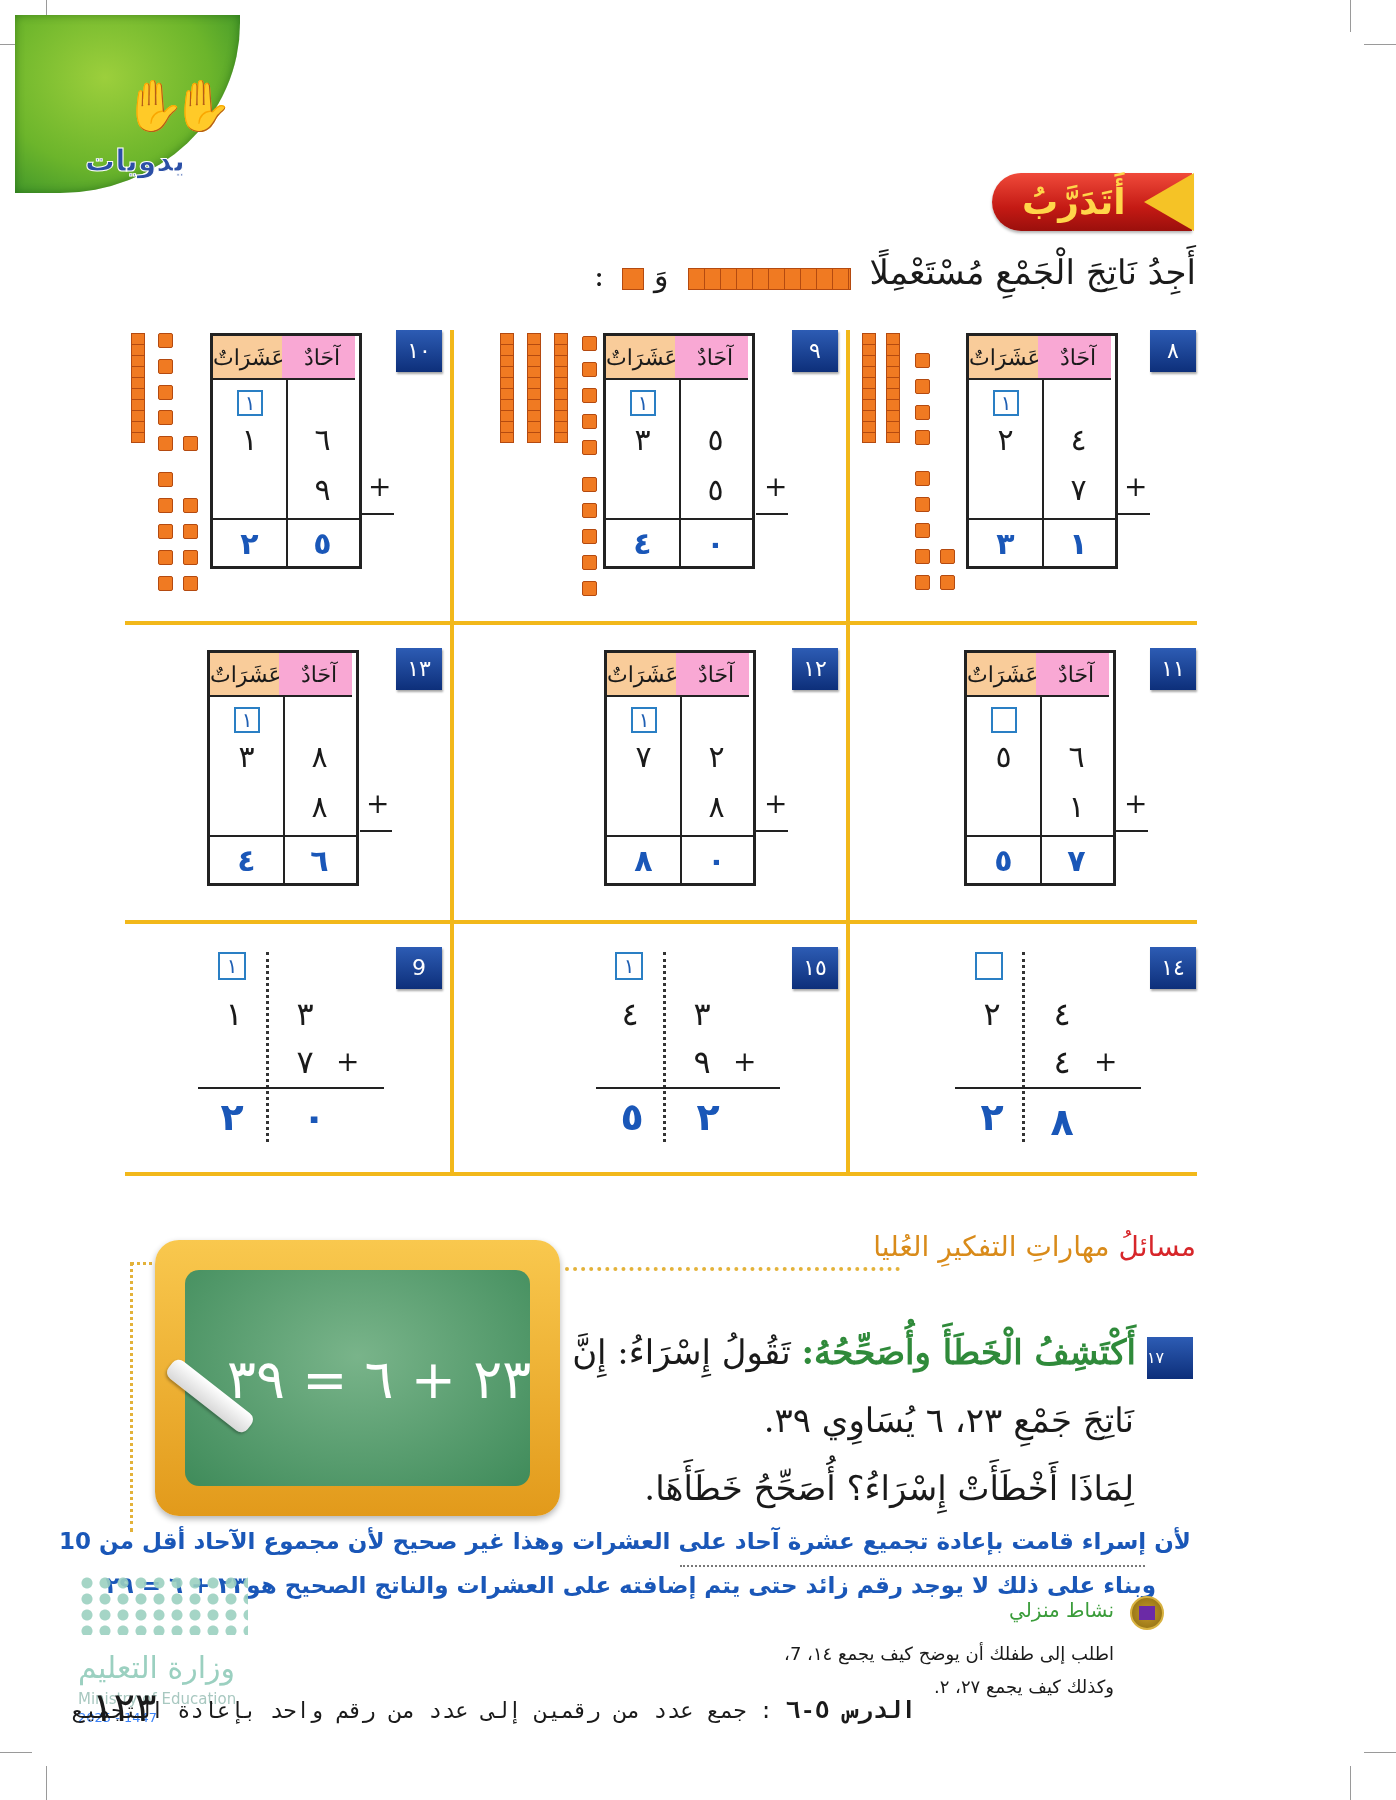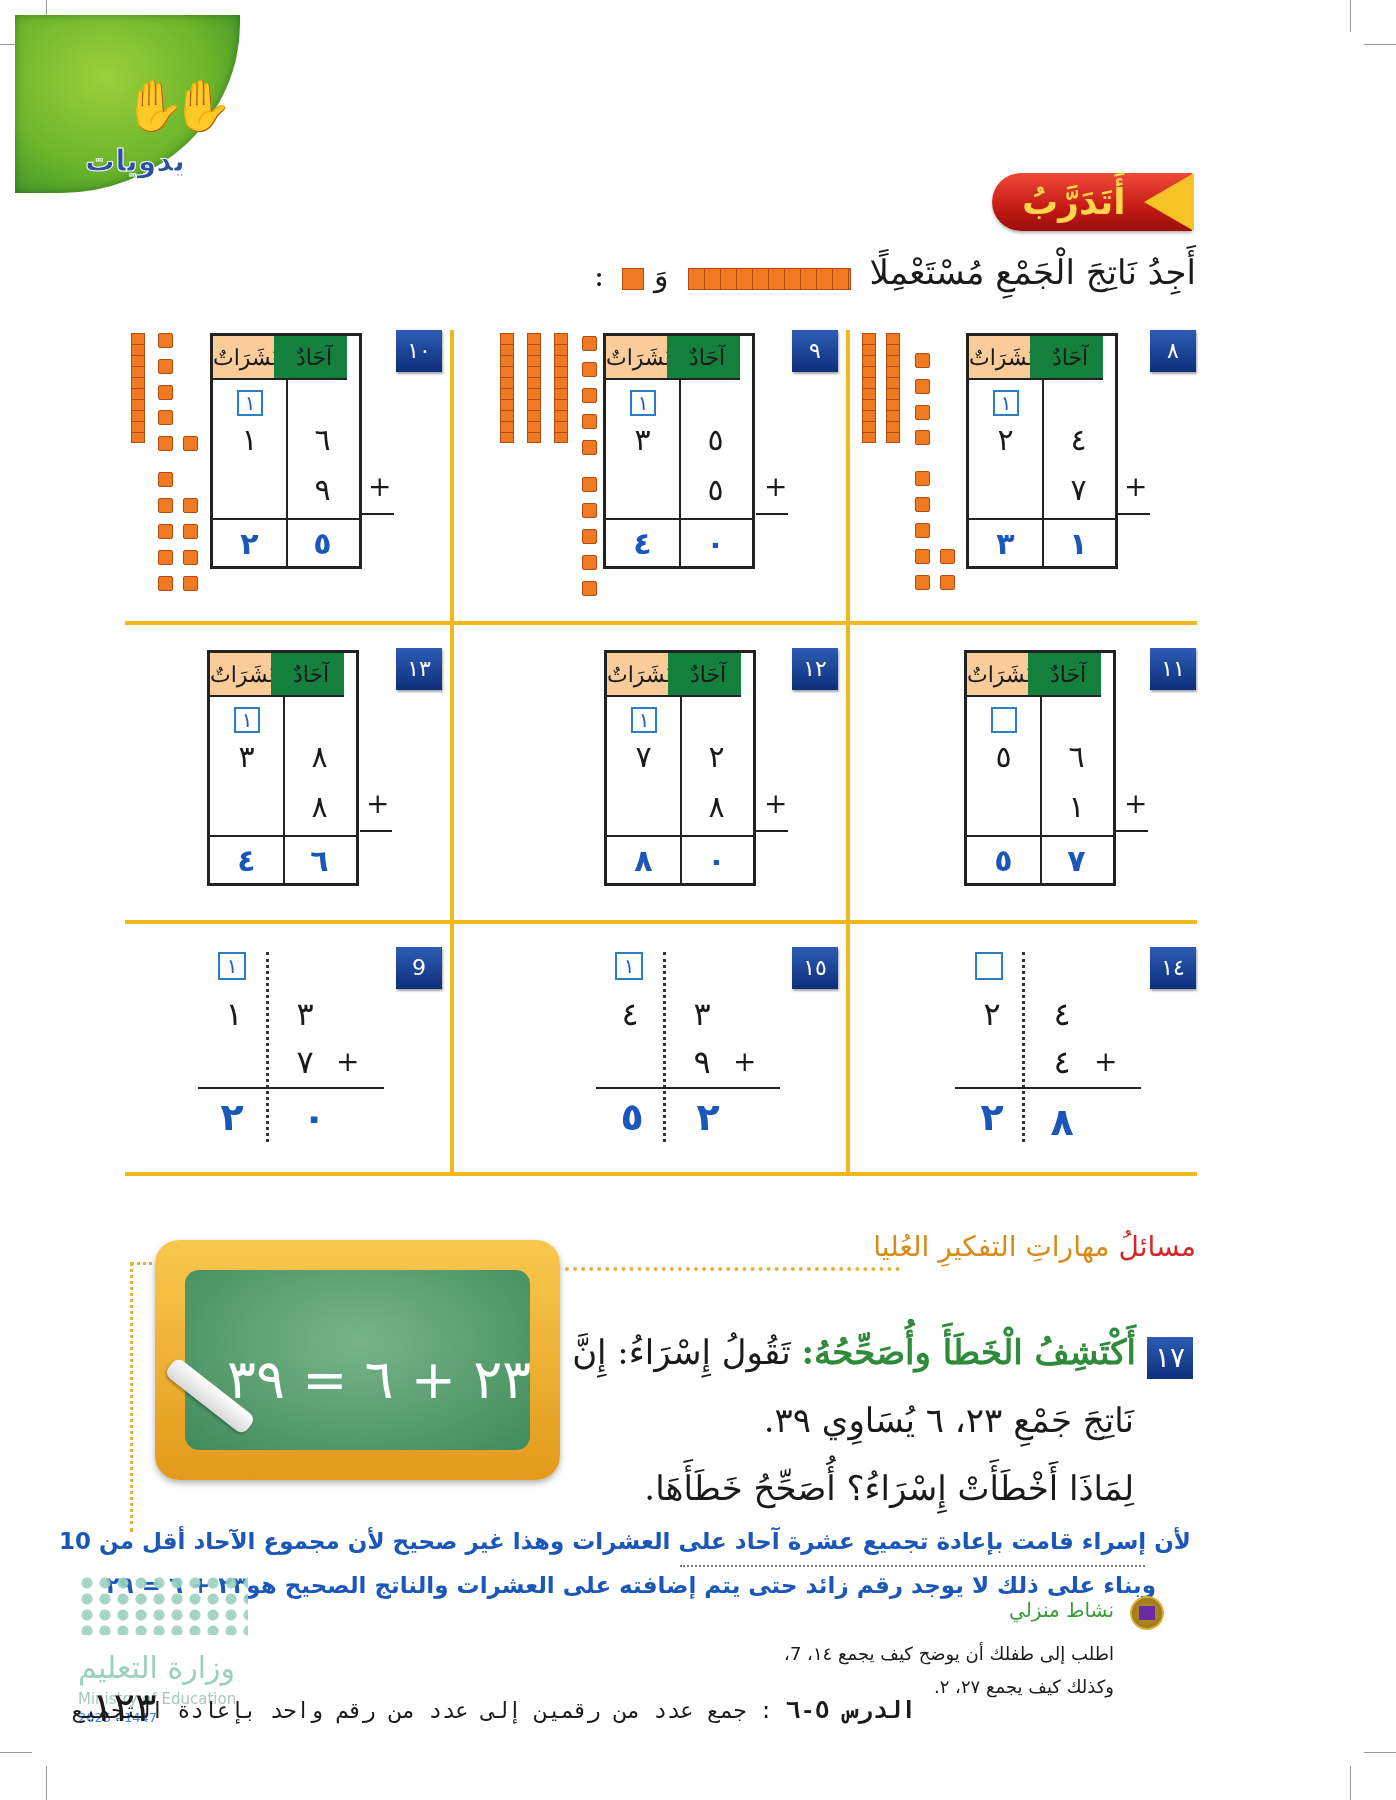--- a/index.html
+++ b/index.html
@@ -51,21 +51,21 @@
     position: absolute; width: 46px; height: 42px;
     background: linear-gradient(#2d5cb4, #0d2f7a); color: #fff;
     font-family: "DejaVu Sans", sans-serif; font-size: 22px; text-align: center; line-height: 42px;
     box-shadow: 1px 2px 2px rgba(0,0,0,0.35);
   }
 
   
   .pvt { position: absolute; width: 152px; height: 236px; border: 3px solid #222; background: #fff; }
   .pvt .hd { position: absolute; top: 0; height: 44px; width: 50%; border-bottom: 2px solid #222; text-align: center; font-size: 22px; line-height: 44px; }
   .pvt .hd.tens { left: 0; background: #f9cc9a; border-right: 2px solid #222; }
-  .pvt .hd.ones { right: 12px; background: #15803d; padding-left: 7px; }
+  .pvt .hd.ones { right: 4px; background: #f9a8d4; padding-left: 7px; }
   .pvt .vline { position: absolute; left: 50%; top: 44px; bottom: 0; width: 2px; background: #222; }
   .pvt .hline { position: absolute; left: 0; right: 0; top: 182px; height: 2px; background: #222; }
   .pvt .cell { position: absolute; width: 50%; text-align: center; font-size: 30px; line-height: 36px; }
   .pvt .carry {
     position: absolute; left: 24px; top: 54px; width: 26px; height: 26px;
     border: 2px solid #2a7fc4; color: #1f5fb3; font-size: 20px; text-align: center; line-height: 22px;
   }
   .ans { color: #1a57b8; font-weight: bold; font-family: "DejaVu Sans", sans-serif; }
   .plus-sign { position: absolute; font-size: 28px; }
   .sum-line { position: absolute; height: 2px; background: #222; }
@@ -80,32 +80,32 @@
   .va-carry { position: absolute; width: 28px; height: 28px; border: 2px solid #2a7fc4; color: #1f5fb3; font-size: 20px; text-align: center; line-height: 24px; }
 
   
   .hots-title { position: absolute; right: 200px; top: 1230px; font-size: 28px; font-weight: normal; color: #d98b1a; font-family: "DejaVu Sans", sans-serif; direction: rtl; white-space: nowrap; margin-left: 16px; }
   .hots-title .red { color: #d7262a; }
   .hots-dots { position: absolute; left: 565px; top: 1267px; width: 335px; border-top: 4px dotted #e3b23a; }
   .frame-dots-v { position: absolute; left: 130px; top: 1262px; height: 270px; border-left: 3px dotted #e3b23a; }
   .frame-dots-h { position: absolute; left: 130px; top: 1262px; width: 30px; border-top: 3px dotted #e3b23a; }
 
   .board {
-    position: absolute; left: 155px; top: 1240px; width: 405px; height: 240px;
+    position: absolute; left: 155px; top: 1240px; width: 405px; height: 276px;
     background: linear-gradient(#f9c84e, #e29a1b); border-radius: 24px;
     box-shadow: 0 3px 6px rgba(0,0,0,0.3);
   }
   .board .inner {
     position: absolute; left: 30px; top: 30px; right: 30px; bottom: 30px;
     background: radial-gradient(ellipse at 50% 40%, #79b48a, #3f8b5a); border-radius: 14px;
   }
   .board .eq { position: absolute; left: 42px; top: 78px; font-size: 54px; color: #fff; font-family: "DejaVu Sans", sans-serif; direction: rtl; white-space: nowrap; }
   .chalk { position: absolute; left: 160px; top: 1385px; width: 100px; height: 22px; background: linear-gradient(#ffffff, #d8d8d8); border-radius: 8px; transform: rotate(38deg); box-shadow: 0 2px 3px rgba(0,0,0,0.3); }
 
-  .q17-num { position: absolute; left: 1147px; top: 1337px; width: 46px; height: 42px; background: linear-gradient(#2d5cb4, #0d2f7a); color: #fff; font-family: "DejaVu Sans", sans-serif; font-size: 28px; text-align: center; line-height: 42px; }
+  .q17-num { position: absolute; left: 1147px; top: 1337px; width: 46px; height: 42px; background: linear-gradient(#2d5cb4, #0d2f7a); color: #fff; font-family: "DejaVu Sans", sans-serif; font-size: 16px; text-align: left; line-height: 42px; }
   .q-line { position: absolute; direction: rtl; white-space: nowrap; font-size: 34px; }
   .q-line .green { color: #2f8a3a; font-weight: bold; }
 
   .answer-line { position: absolute; direction: rtl; white-space: nowrap; font-family: "DejaVu Sans", sans-serif; font-weight: bold; font-size: 23px; color: #1a57b8; }
   .answer-underline { position: absolute; left: 680px; top: 1565px; width: 465px; border-top: 2px dotted #777; }
 
   .home-icon { position: absolute; left: 1130px; top: 1596px; width: 34px; height: 34px; border-radius: 50%; background: radial-gradient(#c79b2a, #8a6a10); border: 2px solid #d8b240; }
   .home-icon::after { content: ""; position: absolute; left: 7px; top: 8px; width: 16px; height: 14px; background: #6b2aa6; }
   .home-label { position: absolute; right: 282px; top: 1598px; font-family: "DejaVu Sans", sans-serif; font-size: 20px; color: #3a9c3a; direction: rtl; }
   .home-text { position: absolute; right: 282px; direction: rtl; font-family: "DejaVu Sans", sans-serif; font-size: 18px; white-space: nowrap; }

